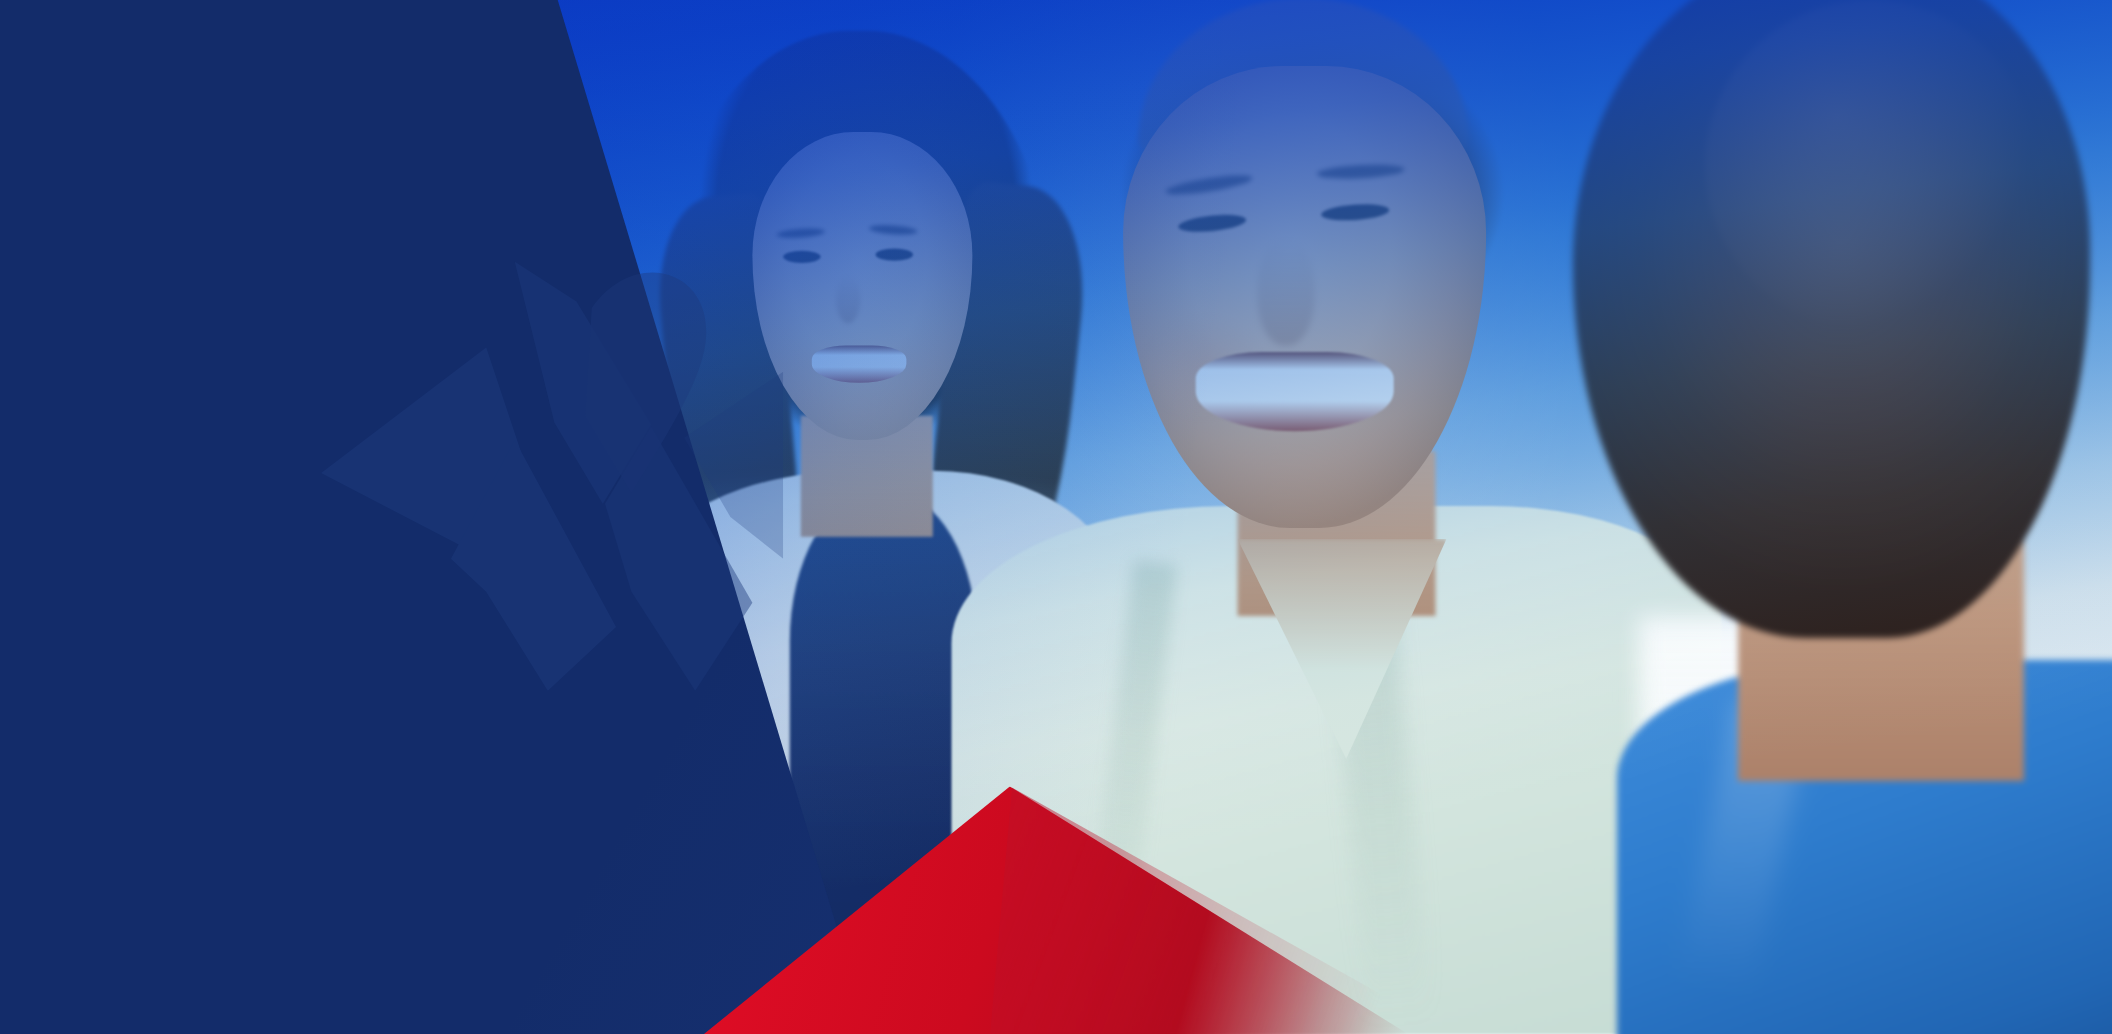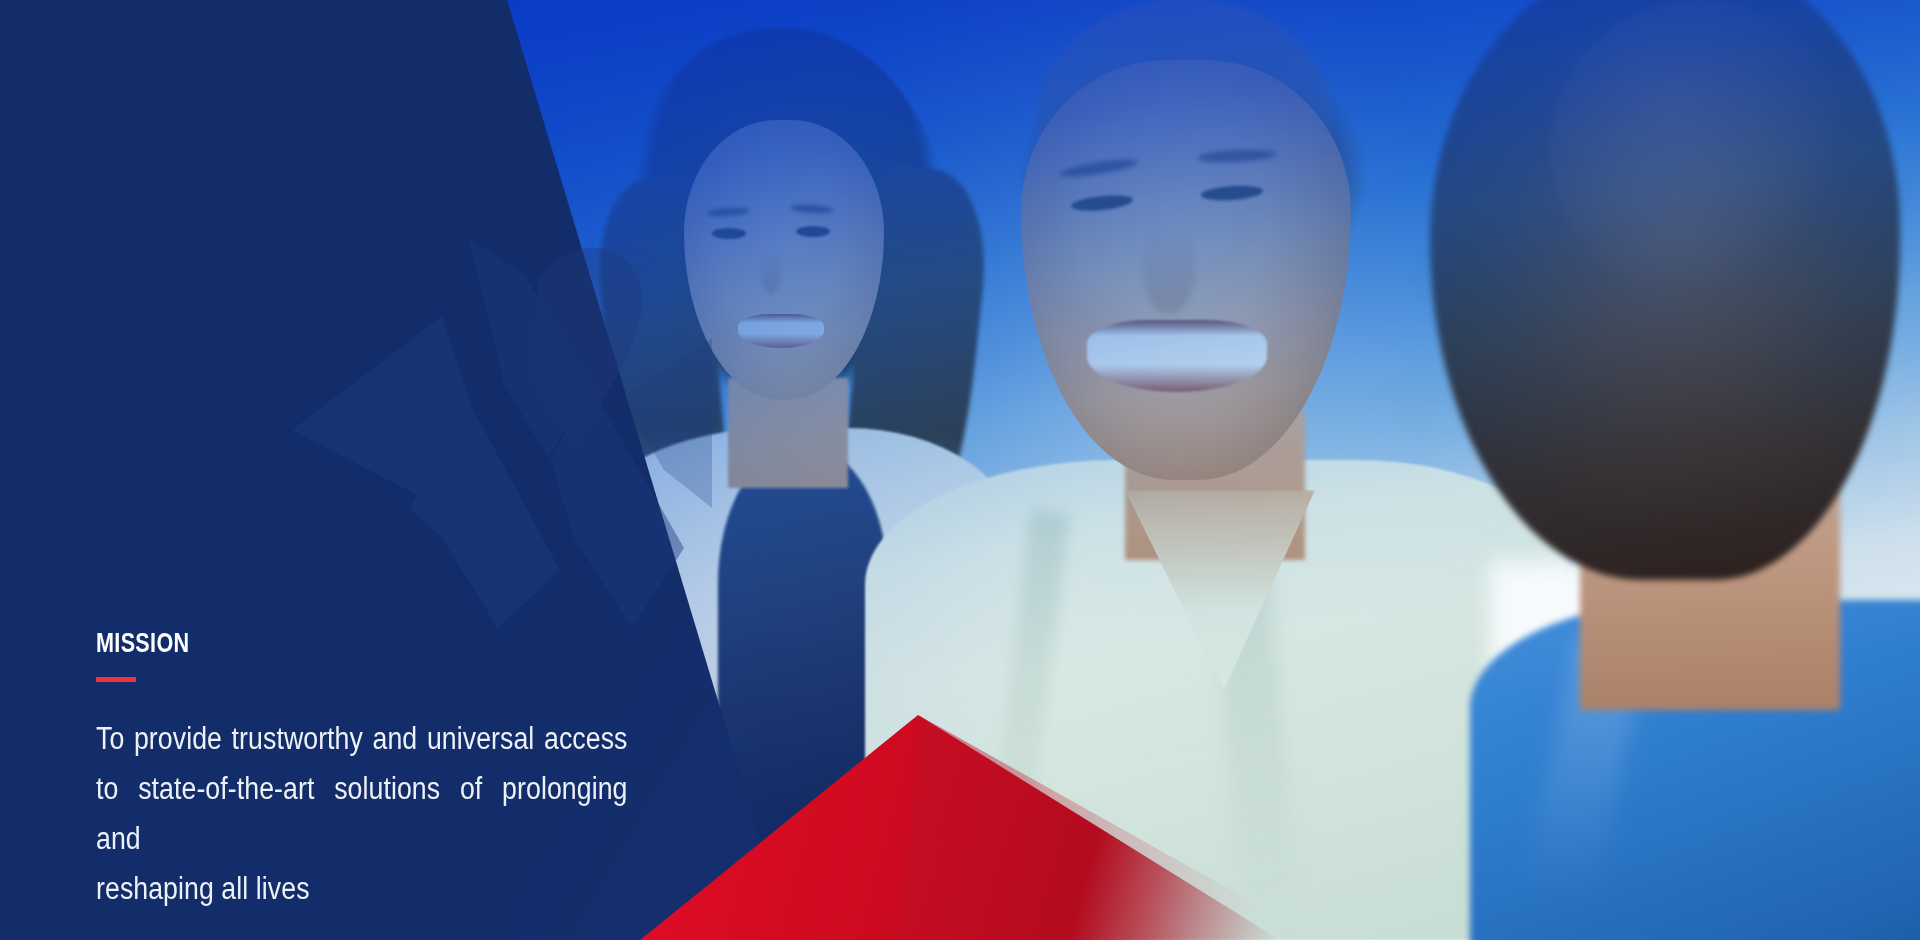--- a/index.html
+++ b/index.html
@@ -340,22 +340,14 @@
         <path d="M246 72 C284 18 352 36 350 96 C349 132 320 178 282 240 L240 170 Z" opacity=".75"></path>
         <path d="M258 250 L300 180 L392 340 L340 420 L282 330 Z" opacity=".8"></path>
         <path d="M330 190 L420 130 L420 300 L372 262 Z" opacity=".45"></path>
       </g>
     </svg>
   </div>
 
   <div class="red-tri"></div>
   <div class="red-tri-soft"></div>
 
-  <div class="content">
-    <h2 class="kicker">MISSION</h2>
-    <div class="rule"></div>
-    <p class="body-copy">
-      <span>To provide trustworthy and universal access to state-of-the-art solutions of prolonging and</span>
-      <span class="last">reshaping all lives</span>
-    </p>
-  </div>
 
 </div>
 
 </body></html>

